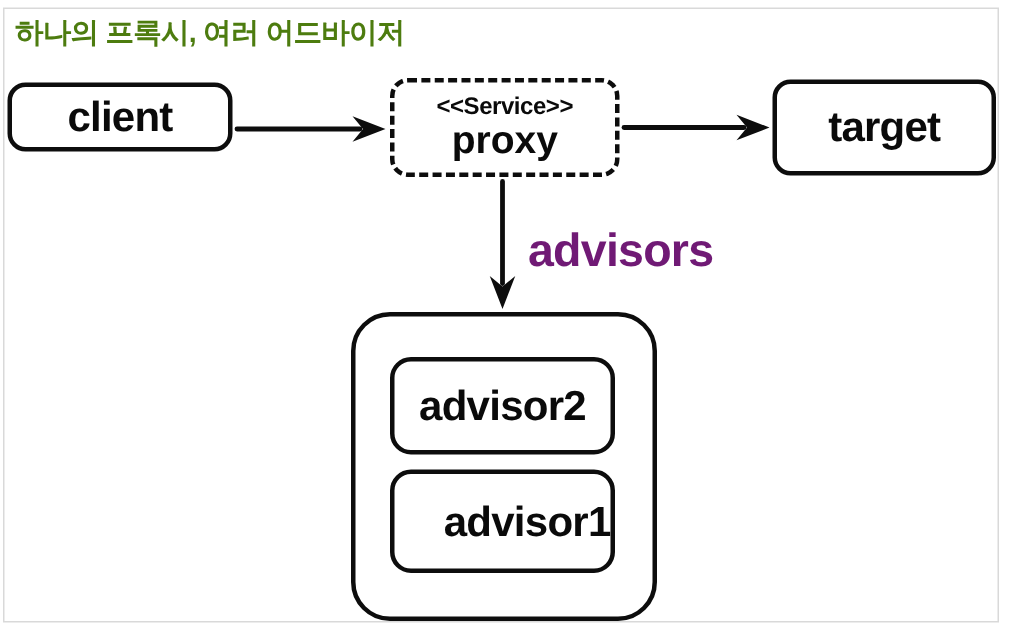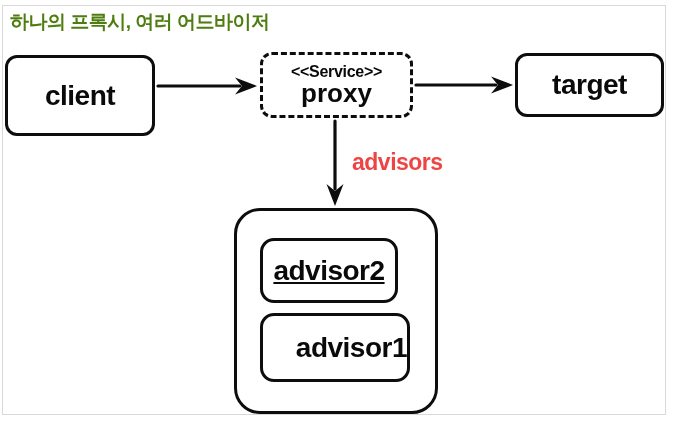--- a/index.html
+++ b/index.html
@@ -46,21 +46,21 @@
     justify-content: center;
     flex-direction: column;
     color: #0a0a0a;
   }
   .node-label {
     font-weight: 700;
     font-size: 28px;
     line-height: 1.05;
     letter-spacing: -0.5px;
   }
-  .node-client  { left: 5px;   top: 55px; width: 150px; height: 81px; justify-content: center; }
+  .node-client  { left: 5px;   top: 55px; width: 150px; height: 46px; justify-content: center; }
   .node-proxy   { left: 260px; top: 52px; width: 153px; height: 66px;
                   border-style: dashed; border-width: 3px; }
   .node-target  { left: 515px; top: 53px; width: 149px; height: 64px; }
   .stereotype-label {
     font-weight: 700;
     font-size: 16px;
     line-height: 1.1;
     letter-spacing: -0.3px;
   }
   .proxy-name-label {
@@ -72,31 +72,31 @@
     position: absolute;
     left: 234px;
     top: 208px;
     width: 204px;
     height: 206px;
     box-sizing: border-box;
     border: 3.5px solid #0d0d0d;
     border-radius: 26px;
     background: #ffffff;
   }
-  .node-advisor2 { left: 260px; top: 238px; width: 138px; height: 65px;
-                   border-width: 3px; border-radius: 14px; text-decoration: underline; }
+  .node-advisor2 { left: 260px; top: 238px; width: 150px; height: 65px;
+                   border-width: 3px; border-radius: 14px; }
   .node-advisor1 { left: 260px; top: 313px; width: 150px; height: 69px;
                    border-width: 3px; border-radius: 14px; align-items: flex-end; }
   .edge-label {
     position: absolute;
     left: 352px;
     top: 149px;
-    font-size: 23px;
+    font-size: 31px;
     font-weight: 700;
-    color: #ef4444;
+    color: #701a75;
     letter-spacing: -0.5px;
     white-space: nowrap;
   }
   .arrow-layer {
     position: absolute;
     left: 0;
     top: 0;
     width: 682px;
     height: 428px;
     pointer-events: none;

